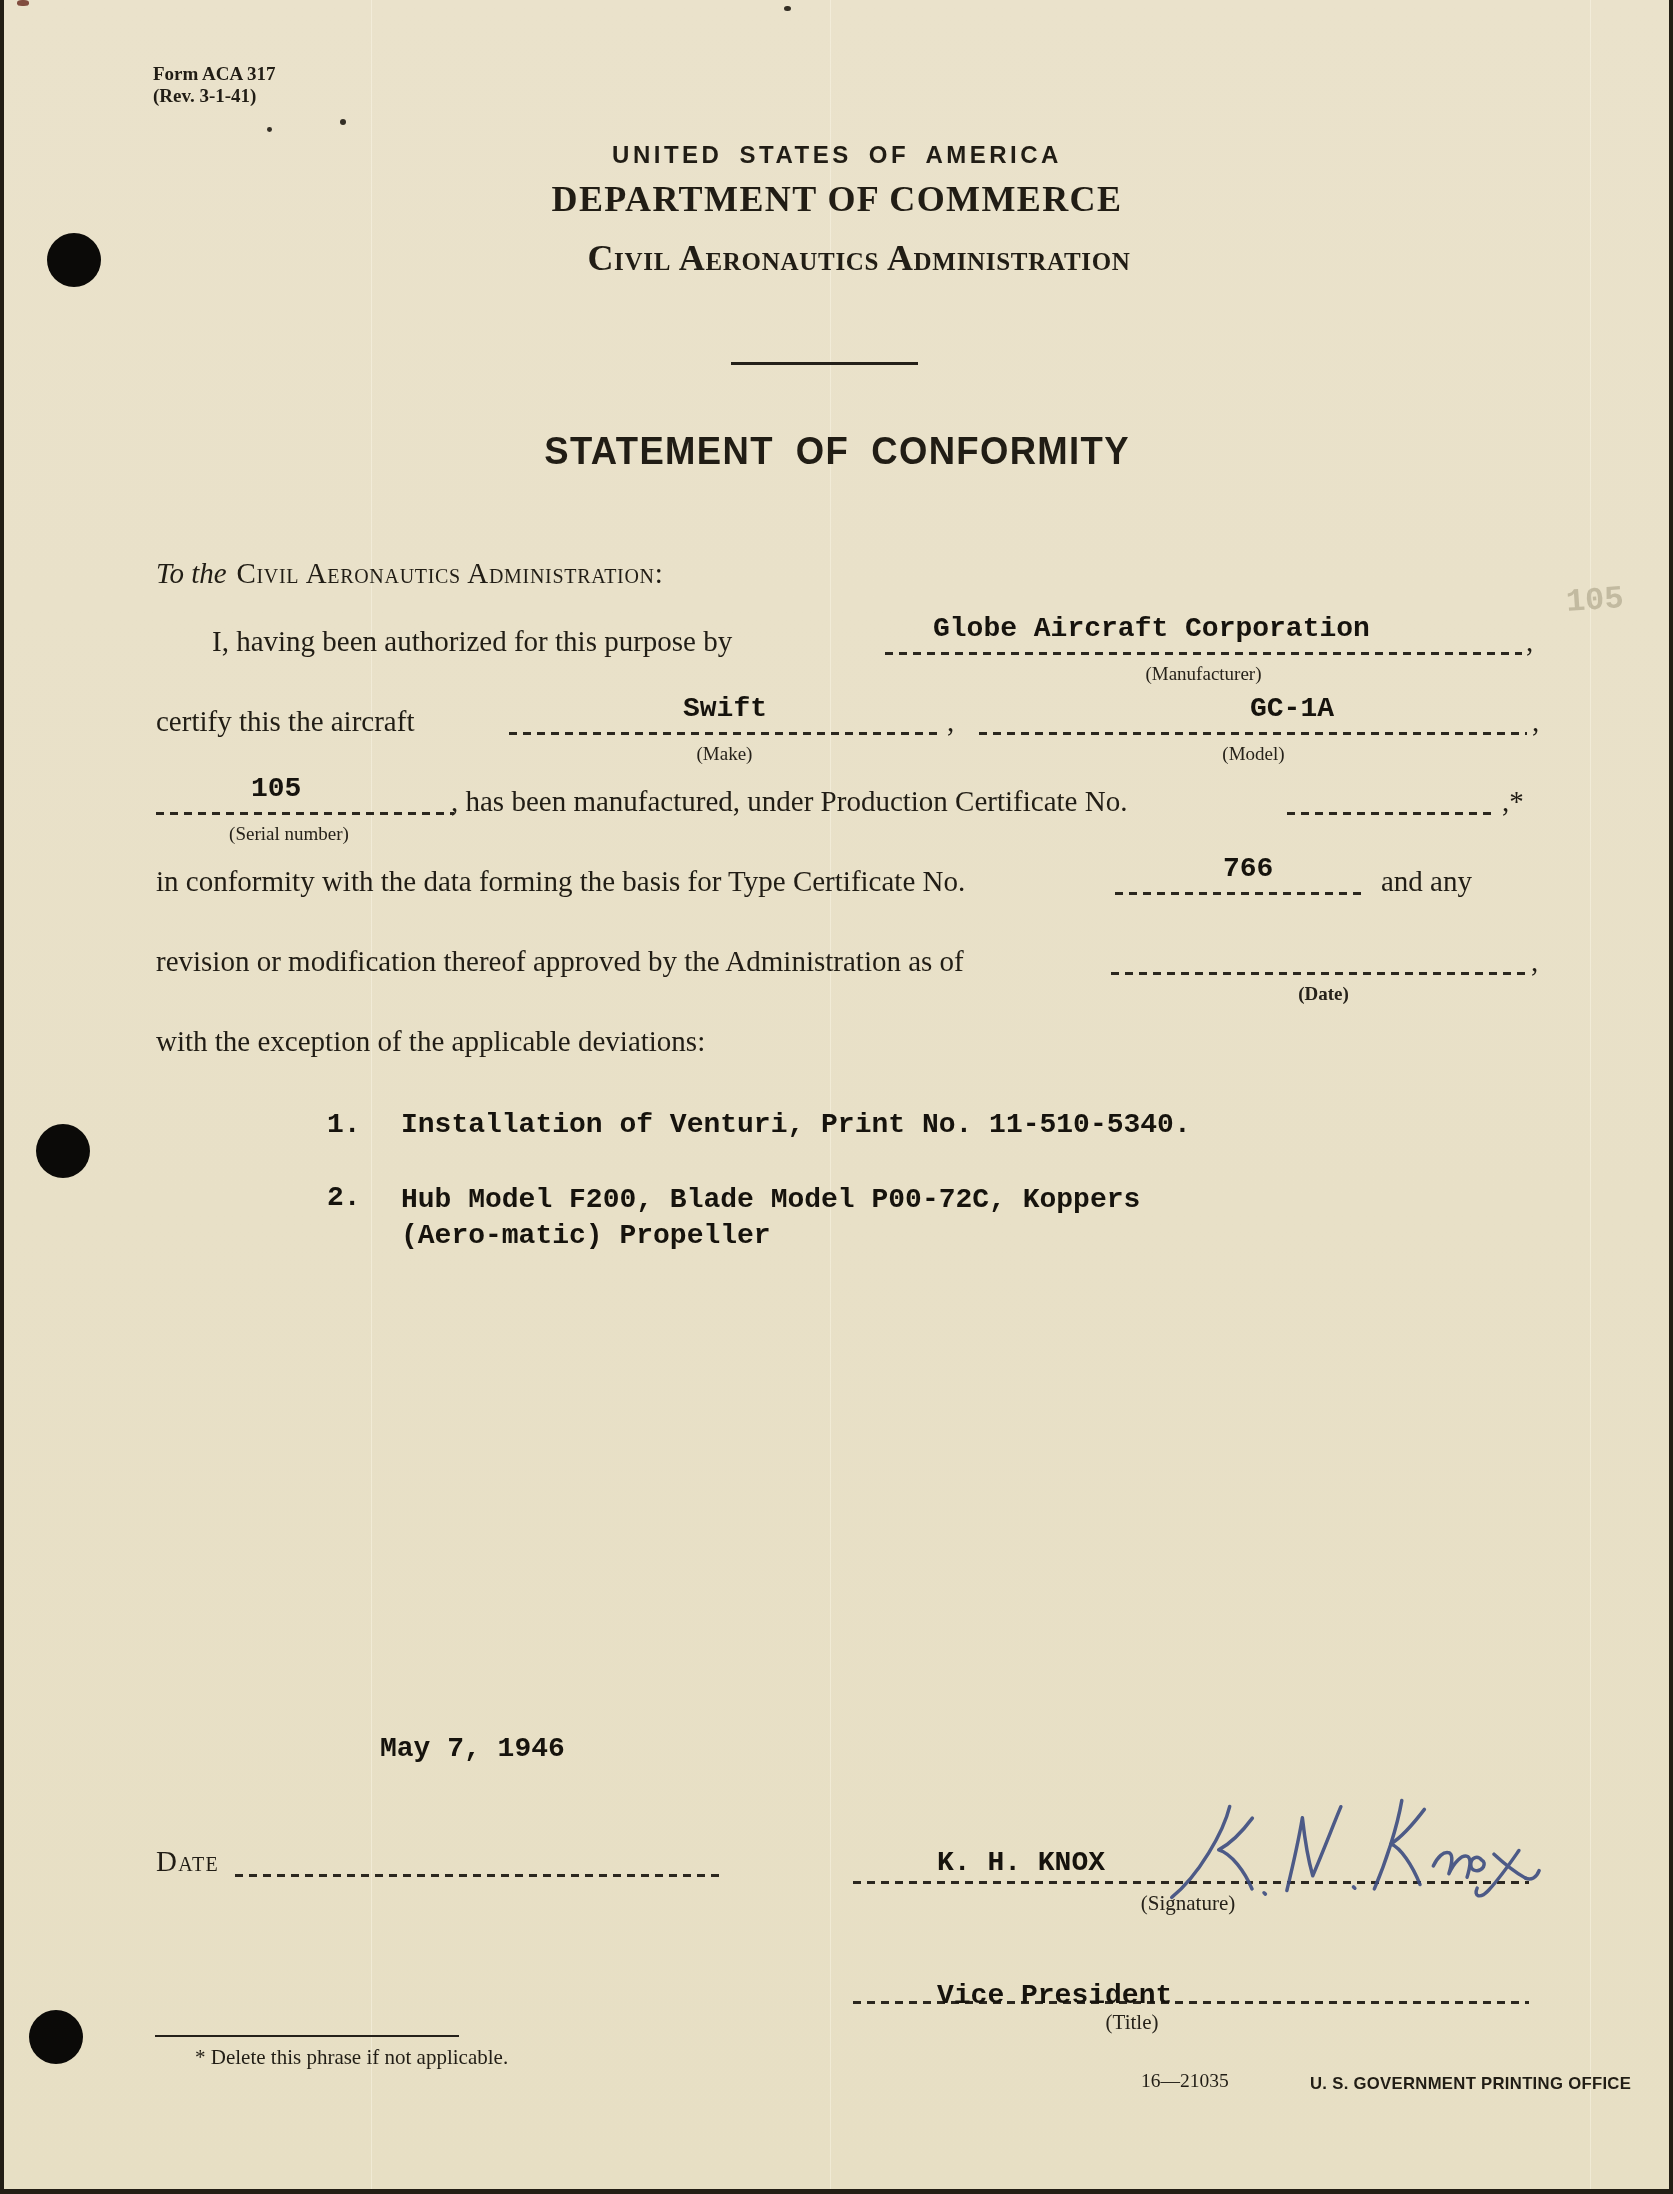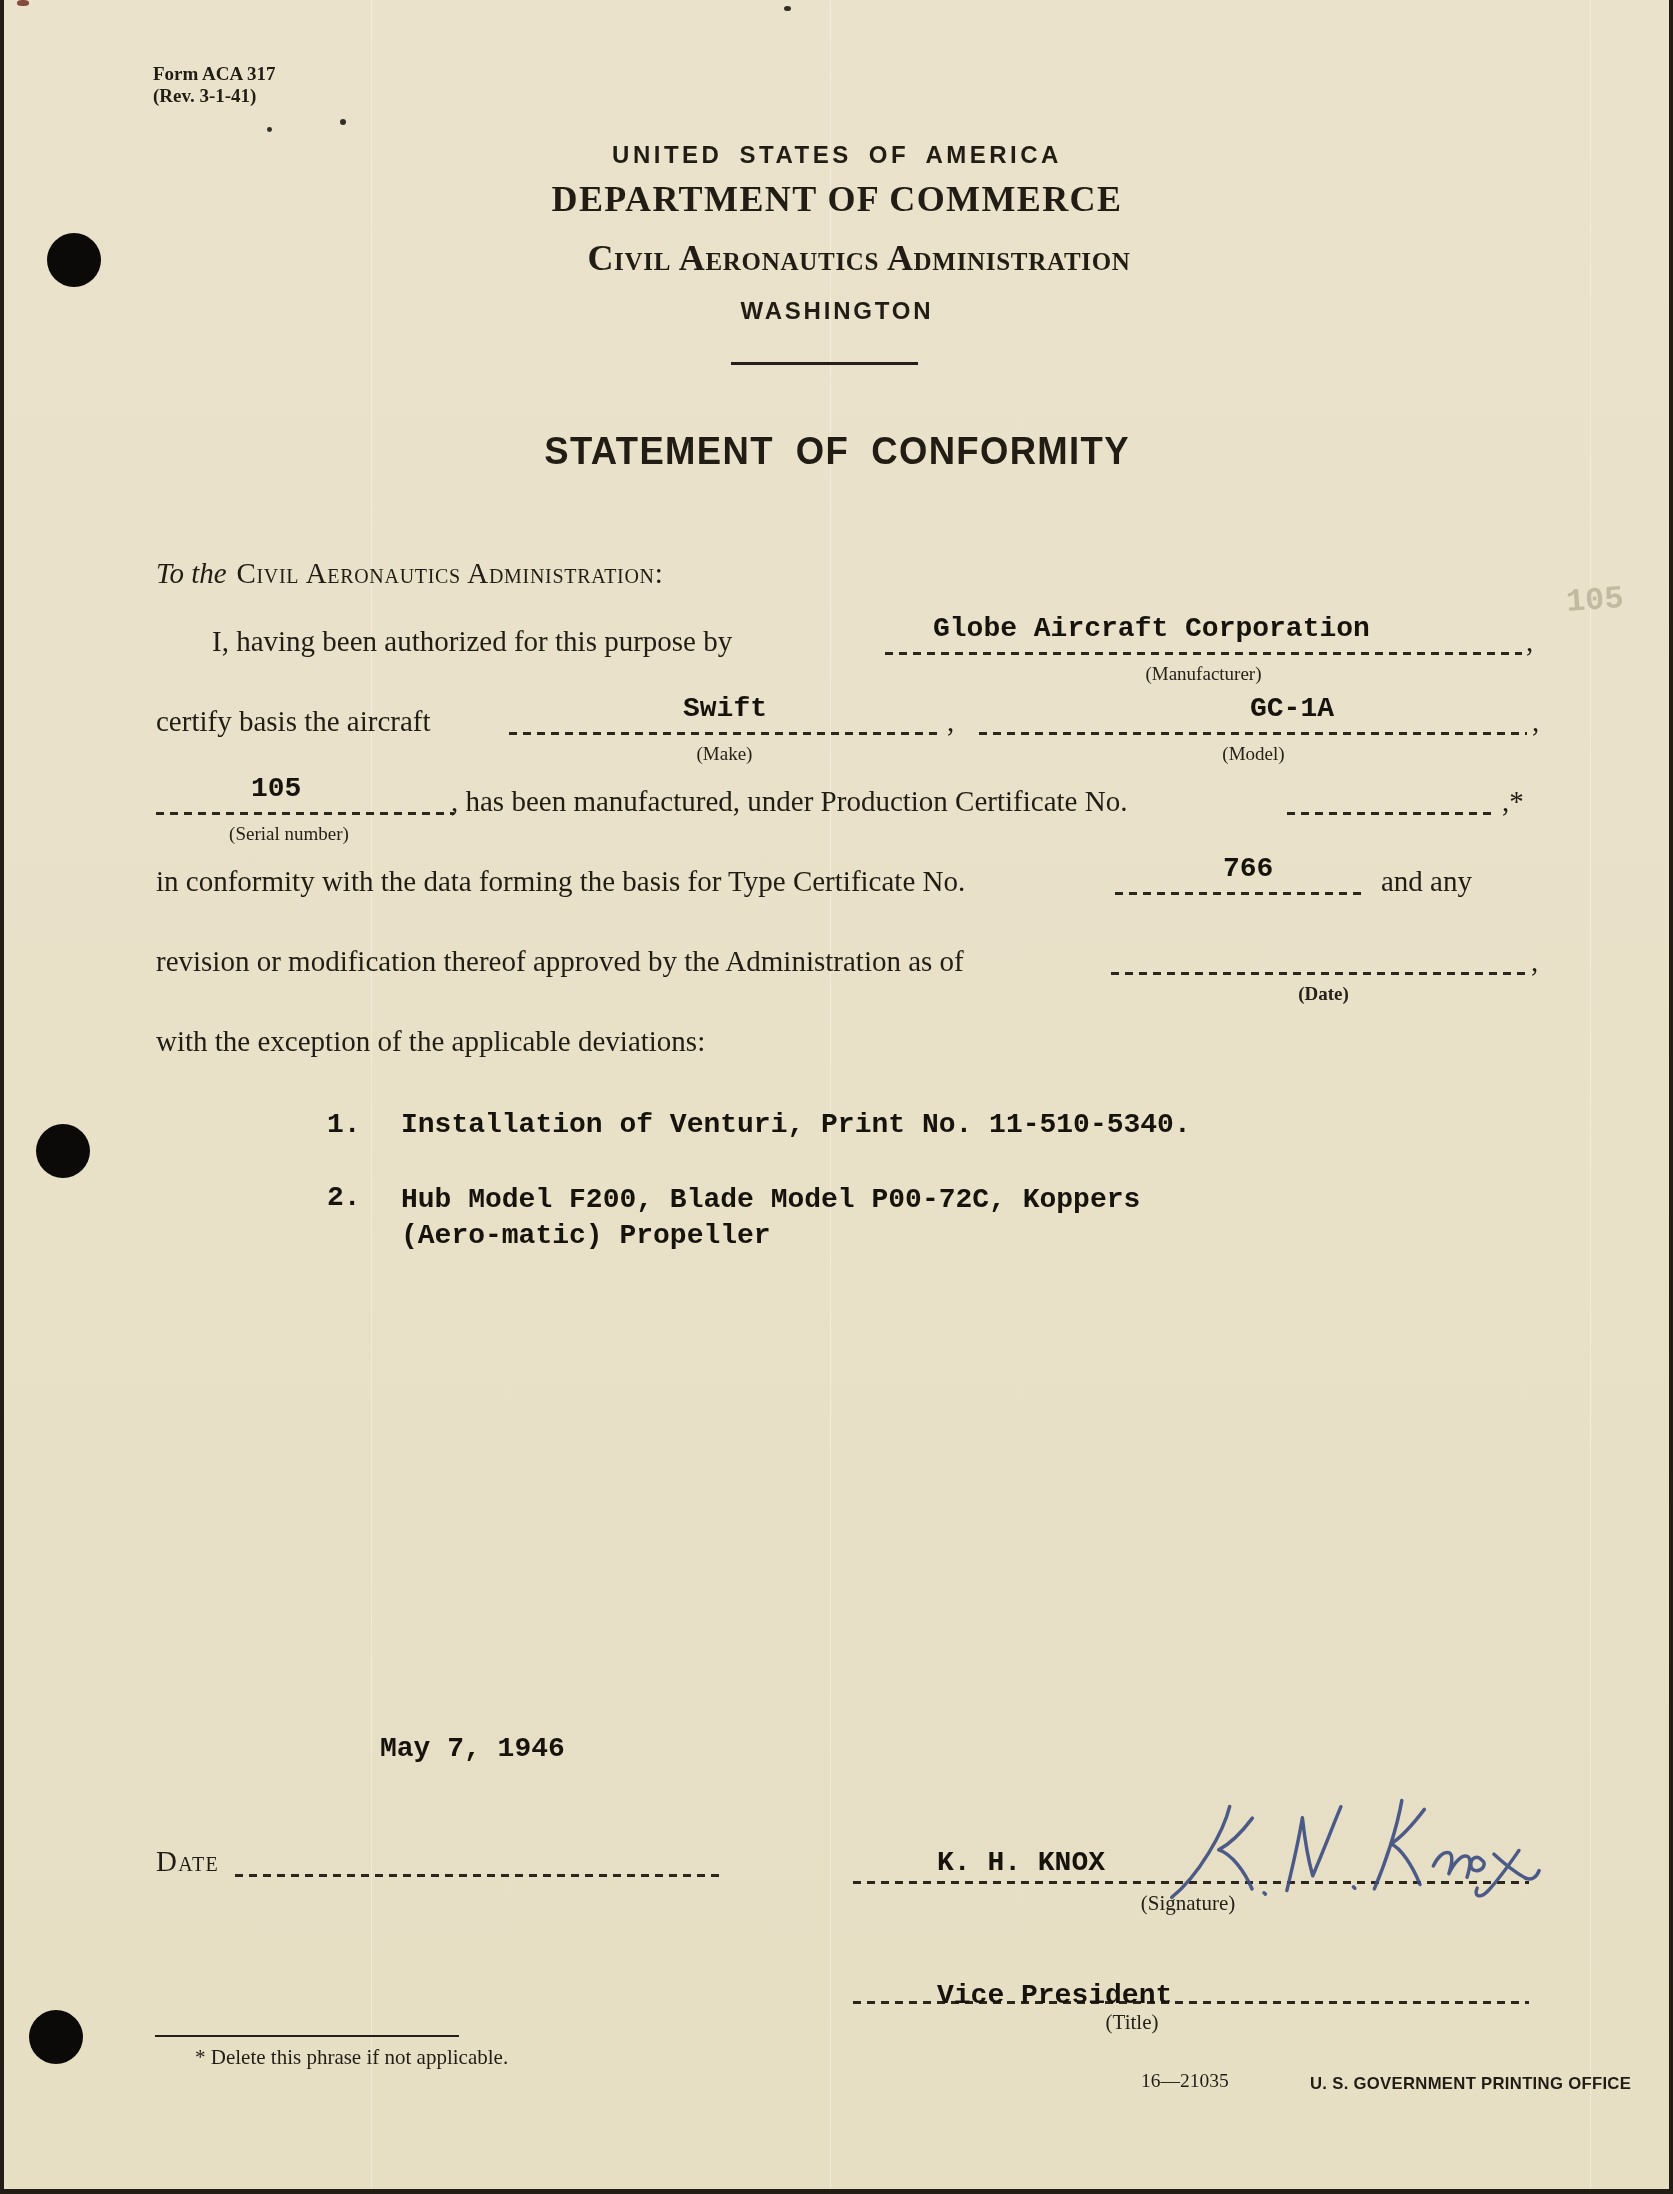--- a/index.html
+++ b/index.html
@@ -52,36 +52,35 @@
   <div class="abs serif" style="left:153px;top:63px;font-size:19px;font-weight:700;line-height:21.6px;">
     <div>Form ACA 317</div>
     <div>(Rev. 3-1-41)</div>
   </div>
 
   <div class="abs typed" id="ghost" style="left:1566px;top:582px;font-size:32px;">105</div>
 
   <div class="abs center-line serif" style="top:178px;font-size:36px;font-weight:700;letter-spacing:1.4px;">DEPARTMENT OF COMMERCE</div>
   <div class="abs center-line hdr-sans" style="top:141px;font-size:24px;letter-spacing:3.5px;word-spacing:7px;">UNITED STATES OF AMERICA</div>
   <div class="abs center-line serif smallcaps" style="top:237px;font-size:36px;font-weight:700;letter-spacing:0.7px;margin-left:22px;">Civil Aeronautics Administration</div>
-  <div class="abs center-line hdr-sans" style="top:297px;font-size:24px;letter-spacing:2.8px;">WASHINGTON</div>
   <div class="abs solid-rule" style="left:731px;top:362px;width:187px;height:2.8px;"></div>
 
   <div class="abs center-line hdr-sans" style="top:430px;font-size:38px;"><span id="title-text">STATEMENT OF CONFORMITY</span></div>
 
   <div class="abs body-text" style="left:156px;top:557px;">
     <span style="font-style:italic;">To the</span><span class="smallcaps" style="margin-left:9.8px;letter-spacing:0.7px;">Civil Aeronautics Administration:</span>
   </div>
 
   <div class="abs body-text" style="left:212px;top:625px;">I, having been authorized for this purpose by</div>
   <div class="abs fill" style="left:885px;top:652px;width:637px;"></div>
   <div class="abs typed" style="left:933px;top:613px;">Globe Aircraft Corporation</div>
   <div class="abs body-text" style="left:1526px;top:625px;">,</div>
   <div class="abs label" style="left:1099px;top:663px;width:209px;">(Manufacturer)</div>
 
-  <div class="abs body-text" style="left:156px;top:705px;">certify basis the aircraft</div>
+  <div class="abs body-text" style="left:156px;top:705px;">certify this the aircraft</div>
   <div class="abs fill" style="left:509px;top:732px;width:433px;"></div>
   <div class="abs typed" style="left:683px;top:693px;">Swift</div>
   <div class="abs body-text" style="left:947px;top:705px;">,</div>
   <div class="abs fill" style="left:979px;top:732px;width:548px;"></div>
   <div class="abs typed" style="left:1250px;top:693px;">GC-1A</div>
   <div class="abs body-text" style="left:1532px;top:705px;">,</div>
   <div class="abs label" style="left:655px;top:743px;width:139px;">(Make)</div>
   <div class="abs label" style="left:1184px;top:743px;width:139px;">(Model)</div>
 
   <div class="abs fill" style="left:156px;top:812px;width:298px;"></div>

